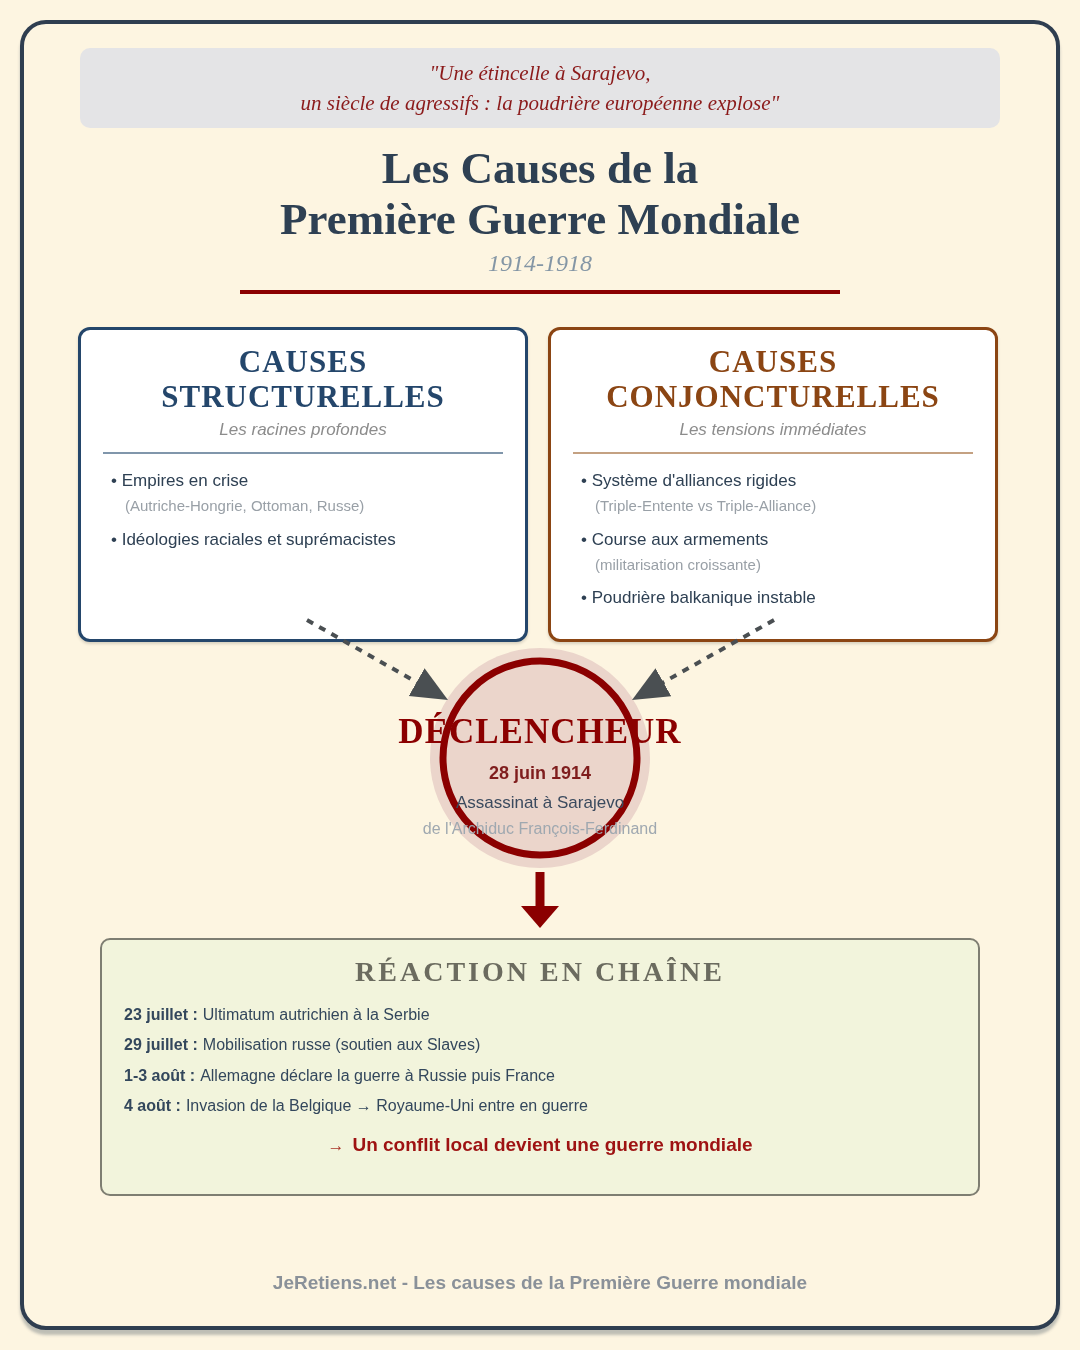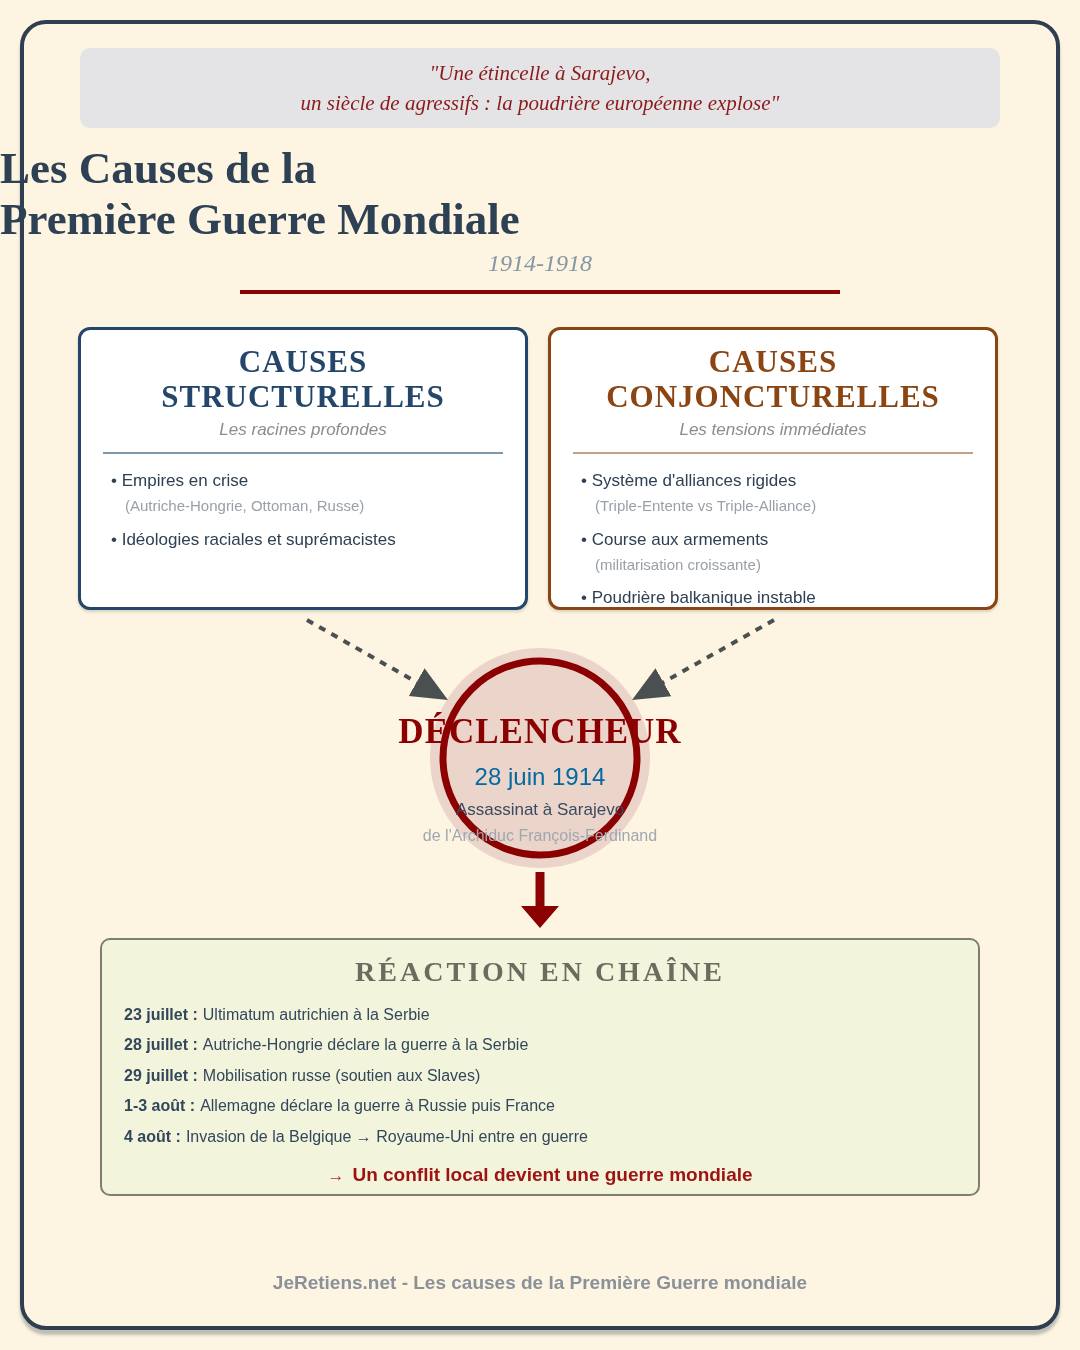--- a/index.html
+++ b/index.html
@@ -23,36 +23,37 @@
     background: #E4E4E6; border-radius: 10px;
     display: flex; flex-direction: column; justify-content: center; align-items: center;
   }
   .quote-box p {
     font-family: "Liberation Serif", serif; font-style: italic;
     font-size: 21px; line-height: 1.45; color: #8B1A1A; text-align: center;
   }
   
   .main-title {
     position: absolute; top: 143px; left: 0; width: 100%;
+    text-align: center;
     font-family: "Liberation Serif", serif; font-weight: bold;
     font-size: 45px; line-height: 1.13; color: #2E4053;
   }
   .main-subtitle {
     position: absolute; top: 250px; left: 0; width: 100%;
     text-align: center;
     font-family: "Liberation Serif", serif; font-style: italic;
     font-size: 24px; color: #8496A5;
   }
   .red-rule {
     position: absolute; top: 290px; left: 240px; width: 600px; height: 4px;
     background: #8B0000;
   }
   
   .cause-box {
-    position: absolute; top: 327px; width: 450px; height: 283px;
+    position: absolute; top: 327px; width: 450px; height: 315px;
     background: #FFFFFF; border-radius: 12px;
     box-shadow: 0 2px 3px rgba(0,0,0,0.15);
     padding: 14px 20px 0 20px;
   }
   .cause-box.structural { left: 78px;  border: 3px solid #24466B; }
   .cause-box.conjunctural { left: 548px; border: 3px solid #8B4513; }
   .cause-title {
     text-align: center; font-family: "Liberation Serif", serif; font-weight: bold;
     font-size: 31px; line-height: 1.13; letter-spacing: 1px;
   }
@@ -73,21 +74,21 @@
   
   .trigger-svg { position: absolute; left: 0; top: 610px; width: 1080px; height: 330px; }
   .trigger-text {
     position: absolute; left: 0; top: 712px; width: 100%;
     text-align: center; pointer-events: none;
   }
   .trigger-title {
     font-family: "Liberation Serif", serif; font-weight: bold;
     font-size: 35px; color: #8B0000; letter-spacing: 1px;
   }
-  .trigger-date { margin-top: 11px; font-size: 24px; font-weight: normal; color: #0369a1; }
+  .trigger-date { margin-top: 11px; font-size: 18px; font-weight: bold; color: #7f1d1d; }
   .trigger-event { margin-top: 9px; font-size: 17px; color: #3A4A5E; }
   .trigger-detail { margin-top: 7px; font-size: 16px; color: #9FA8B0; }
   
   .reaction-box {
     position: absolute; left: 100px; top: 938px; width: 880px; height: 258px;
     background: #F2F4DC; border: 2px solid #7E7E72; border-radius: 10px;
     padding: 16px 20px 0 20px;
   }
   .reaction-title {
     text-align: center; font-family: "Liberation Serif", serif; font-weight: bold;
@@ -183,23 +184,20 @@
   <div class="trigger-detail">de l'Archiduc François-Ferdinand</div>
 </div>
 
 <section class="reaction-box">
   <h2 class="reaction-title">RÉACTION EN CHAÎNE</h2>
   <div class="reaction-rows">
     <div class="reaction-row">
       <span class="row-date">23 juillet :</span><span>Ultimatum autrichien à la Serbie</span>
     </div>
     <div class="reaction-row">
-      <span class="row-date">28 juillet :</span><span>Autriche-Hongrie déclare la guerre à la Serbie</span>
-    </div>
-    <div class="reaction-row">
       <span class="row-date">29 juillet :</span><span>Mobilisation russe (soutien aux Slaves)</span>
     </div>
     <div class="reaction-row">
       <span class="row-date">1-3 août :</span><span>Allemagne déclare la guerre à Russie puis France</span>
     </div>
     <div class="reaction-row">
       <span class="row-date">4 août :</span><span>Invasion de la Belgique  →  Royaume-Uni entre en guerre</span>
     </div>
   </div>
   <div class="reaction-conclusion">

